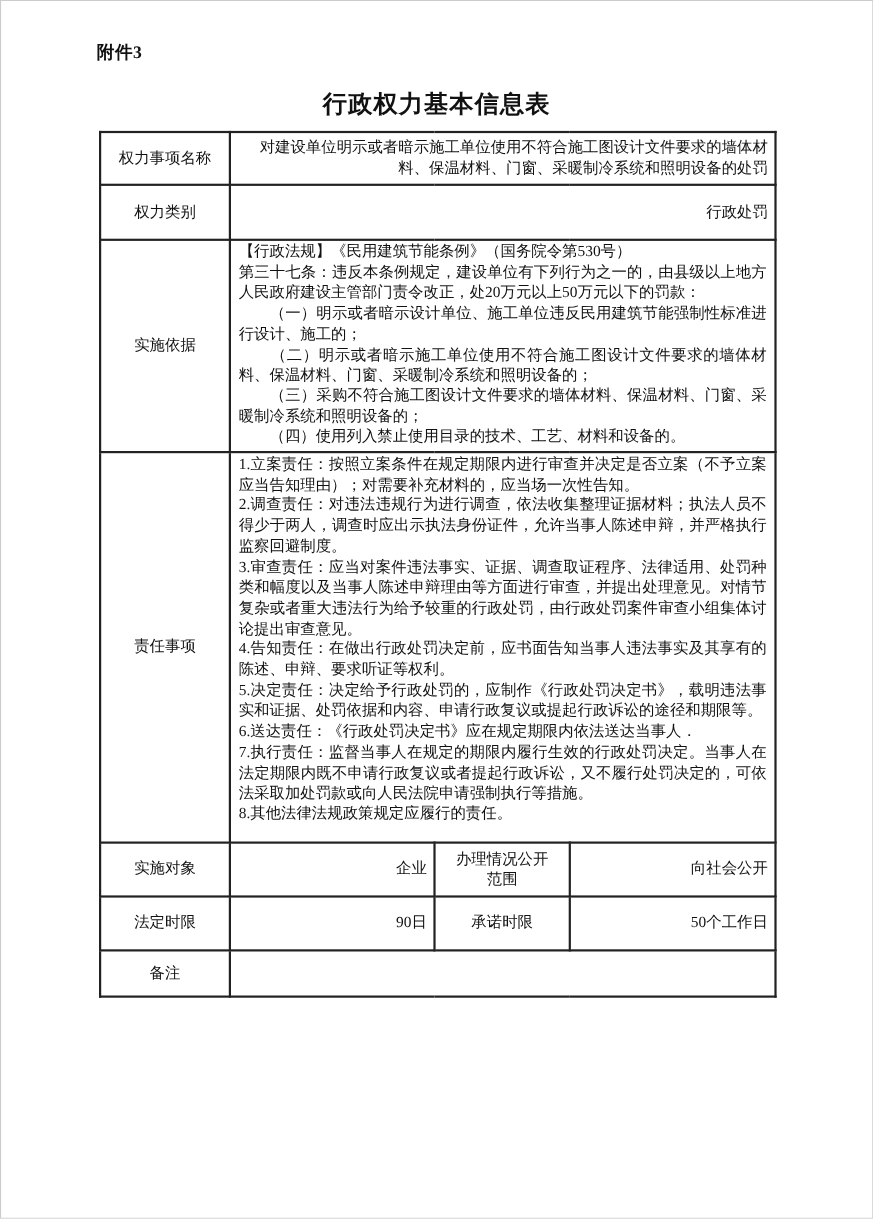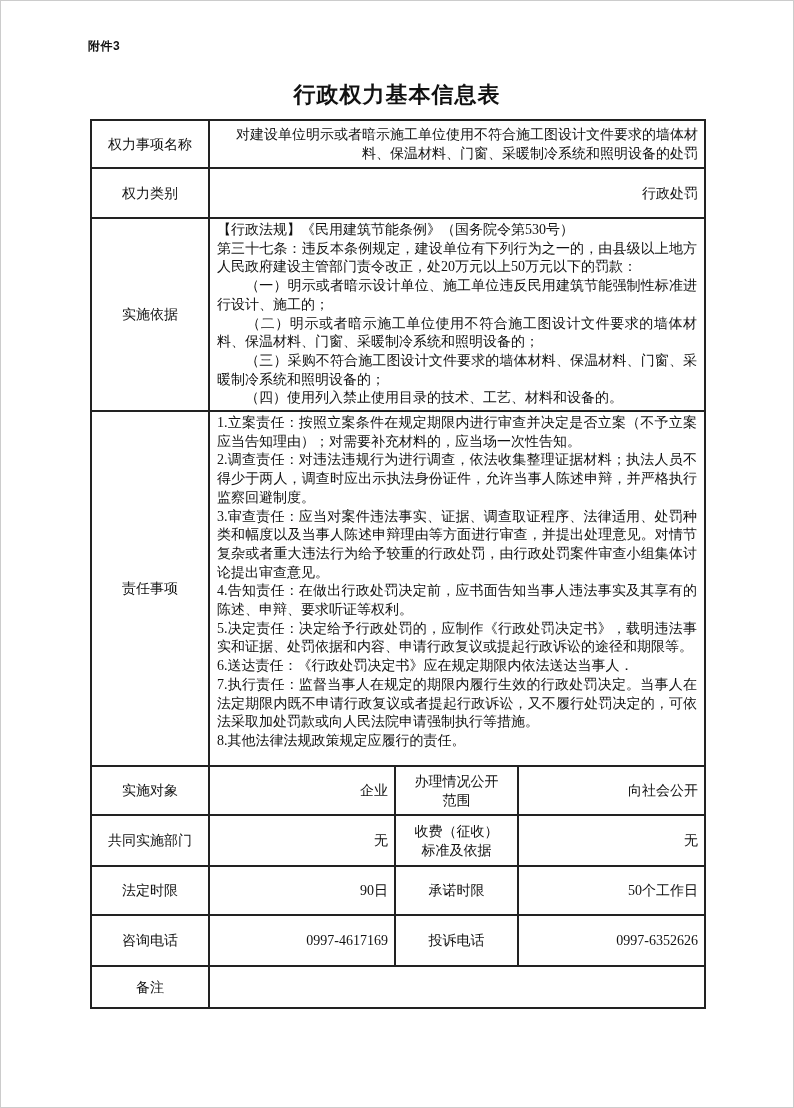--- a/index.html
+++ b/index.html
@@ -15,23 +15,23 @@
     margin: 0 auto;
     overflow: hidden;
     font-family: "Liberation Serif", "DejaVu Serif", serif;
     color: #111111;
     box-shadow: inset 0 0 0 1px #cccccc;
   }
   .attachment {
     position: absolute;
     left: 88px;
     top: 38px;
-    font-family: Liberation Sans, sans-serif;
+    font-family: Liberation Serif, serif;
     font-weight: bold;
-    font-size: 12px;
+    font-size: 16px;
     letter-spacing: 0.5px;
   }
   .doc-title {
     position: absolute;
     top: 80px;
     left: 0;
     width: 100%;
     text-align: center;
     font-size: 22px;
     font-weight: bold;
@@ -138,40 +138,28 @@
       </tr>
 
 
       <tr class="r6">
         <td class="label-cell">实施对象</td>
         <td class="center-cell">企业</td>
         <td class="label-cell">办理情况公开范围</td>
         <td class="center-cell">向社会公开</td>
       </tr>
 
-      <tr class="r7">
-        <td class="label-cell">共同实施部门</td>
-        <td class="center-cell">无</td>
-        <td class="label-cell">收费（征收）标准及依据</td>
-        <td class="center-cell">无</td>
-      </tr>
 
       <tr class="r8">
         <td class="label-cell">法定时限</td>
         <td class="center-cell">90日</td>
         <td class="label-cell">承诺时限</td>
         <td class="center-cell">50个工作日</td>
       </tr>
 
-      <tr class="r9">
-        <td class="label-cell">咨询电话</td>
-        <td class="center-cell">0997-4617169</td>
-        <td class="label-cell">投诉电话</td>
-        <td class="center-cell">0997-6352626</td>
-      </tr>
 
       <tr class="r10">
         <td class="label-cell">备注</td>
         <td class="center-cell" colspan="3"></td>
       </tr>
     </tbody>
   </table>
 
 </div>
 

